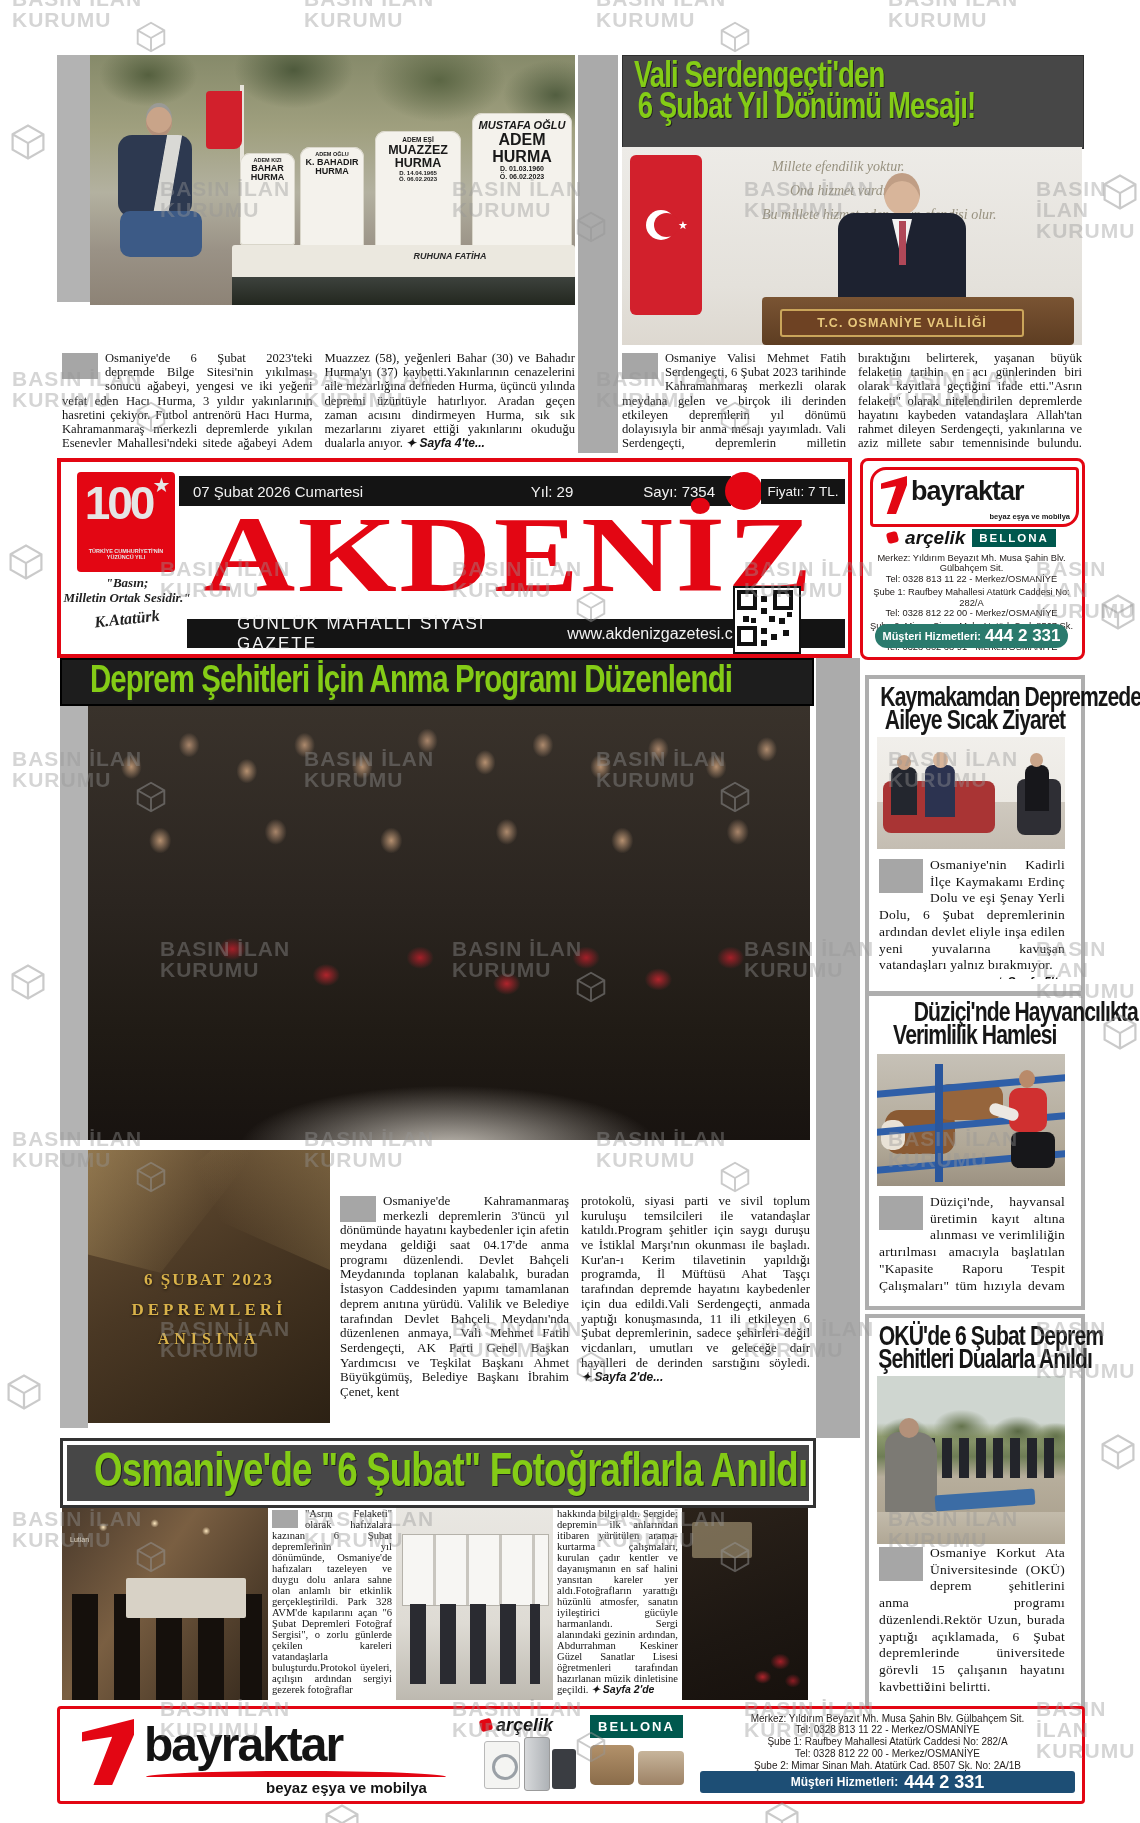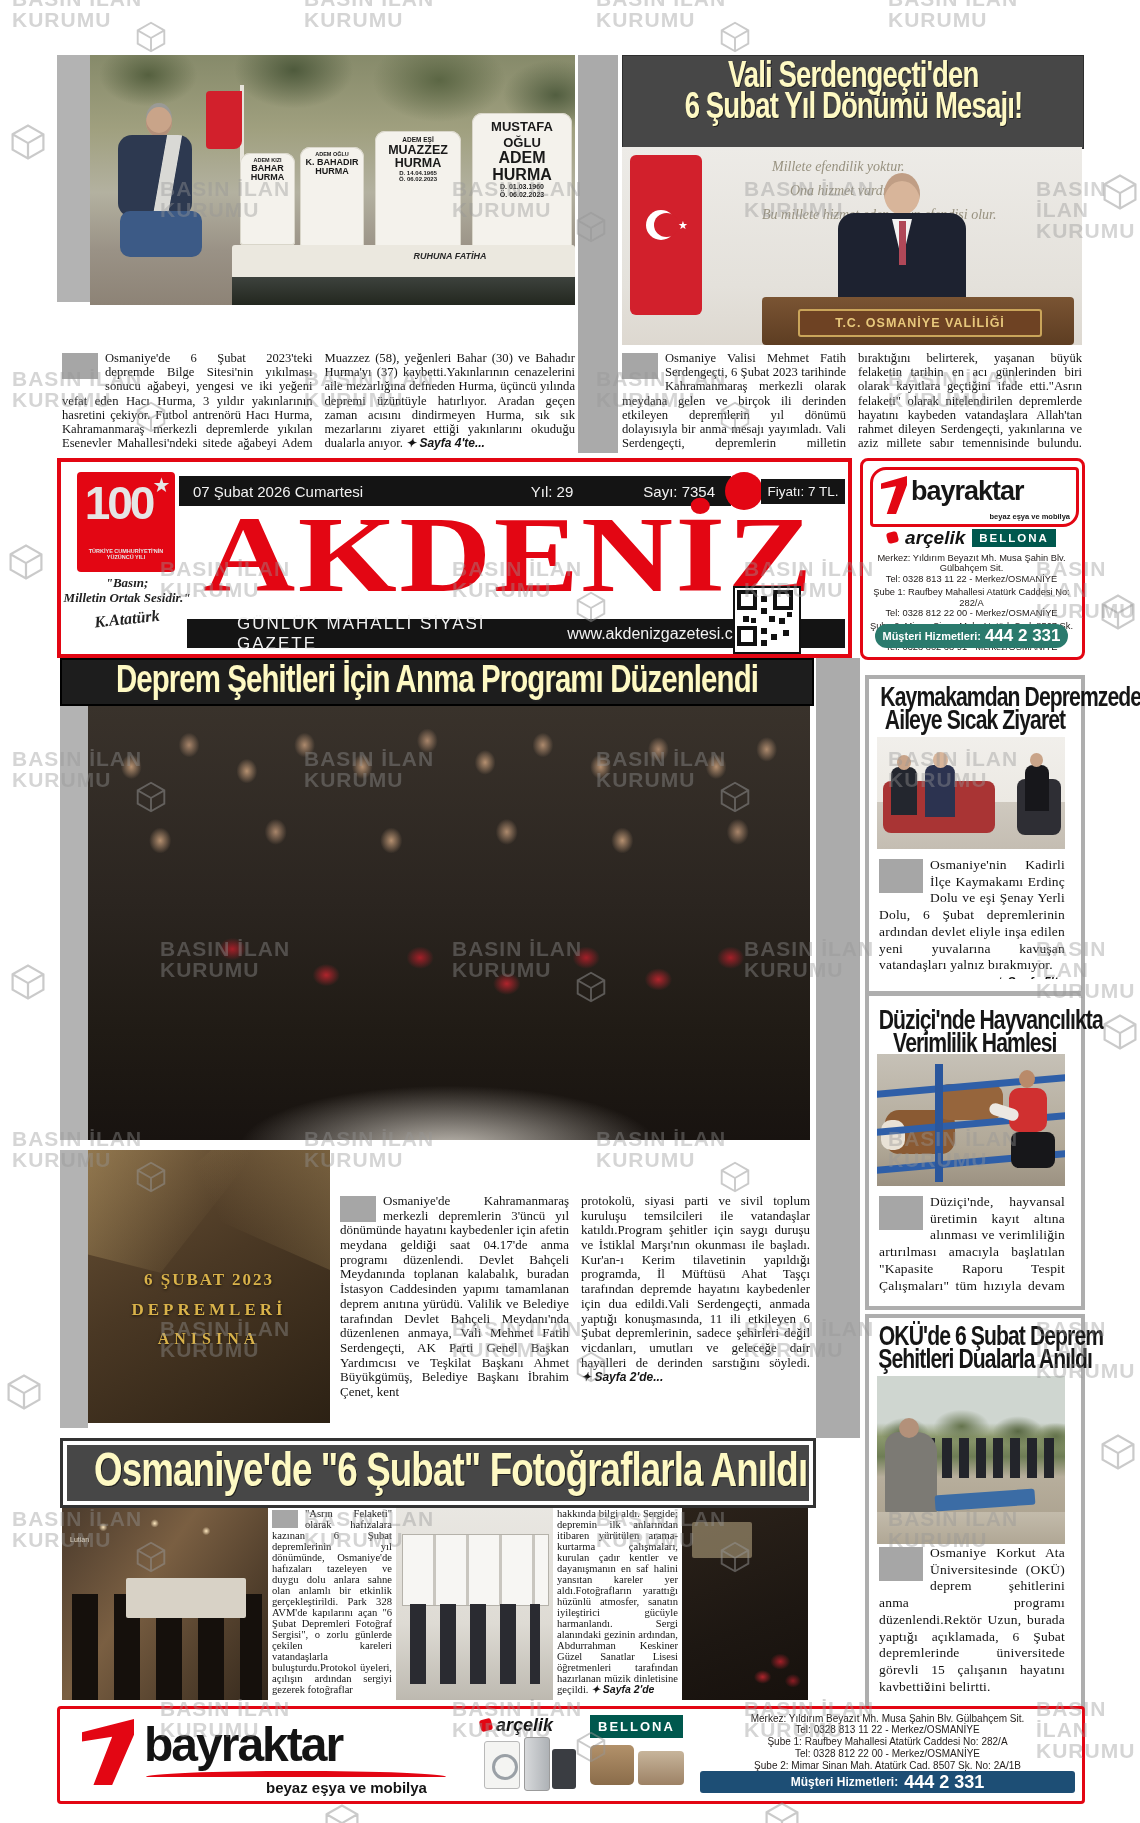--- a/index.html
+++ b/index.html
@@ -3,21 +3,21 @@
 <meta charset="utf-8">
 <style>
   html,body{margin:0;padding:0;background:#e9e9e9;}
   #page{position:relative;width:1140px;height:1823px;background:#fff;overflow:hidden;
         font-family:"Liberation Serif","DejaVu Serif",serif;color:#111;}
   .sans{font-family:"Liberation Sans","DejaVu Sans",sans-serif;}
   .photo{position:absolute;overflow:hidden;}
   .pel{position:absolute;}
   .graybar{position:absolute;background:#b3b3b3;}
   
-  .band{position:absolute;background:#474747;color:#fef9c3;text-align:center;
+  .band{position:absolute;background:#474747;color:#84cc16;
         font-family:"Liberation Sans",sans-serif;font-weight:bold;overflow:hidden;}
   .bandln{display:inline-block;transform:scale(.92,1.22);transform-origin:center;
           letter-spacing:-1px;line-height:1.02;text-shadow:1px 1px 0 #222;white-space:nowrap;}
   .whead{color:#161616;text-align:center;font-family:"Liberation Sans",sans-serif;
          font-weight:bold;}
   
   .bodytext{font-size:13px;line-height:1.13;text-align:justify;color:#141414;overflow:hidden;}
   .cols{position:absolute;display:flex;gap:12px;}
   .col{flex:1;overflow:hidden;}
   .dropcap{float:left;width:36px;height:26px;background:#a6a6a6;margin:2px 7px 1px 0;}
@@ -89,21 +89,21 @@
 HURMA</div>
     </div>
     <div class="stone" style="left:285px;top:76px;width:86px;height:116px;padding-top:5px;">
       <div class="st" style="font-size:6.5px;">ADEM EŞİ</div>
       <div class="sn" style="font-size:12.5px;">MUAZZEZ
 HURMA</div>
       <div class="sd">D. 14.04.1965
 Ö. 06.02.2023</div>
     </div>
     <div class="stone" style="left:382px;top:58px;width:100px;height:138px;padding-top:6px;">
-      <div class="st" style="font-size:13px;">MUSTAFA OĞLU</div>
+      <div class="st" style="font-size:11px;font-style:italic;">MUSTAFA OĞLU</div>
       <div class="sn" style="font-size:16px;">ADEM
 HURMA</div>
       <div class="sd" style="font-size:7px;">D. 01.03.1960
 Ö. 06.02.2023</div>
     </div>
     <div class="pel" style="left:142px;top:190px;width:343px;height:34px;background:#ebe8df;border-radius:3px;"></div>
     <div class="pel sans" style="left:250px;top:196px;width:220px;text-align:center;font-weight:bold;font-style:italic;font-size:9px;color:#2a2a2a;">RUHUNA FATİHA</div>
     <div class="pel" style="left:142px;top:222px;width:343px;height:28px;background:linear-gradient(180deg,#3d423d,#23271f);"></div>
   </div>
 
@@ -136,21 +136,21 @@
       <div class="pel" style="left:48px;top:64px;color:#fff;font-size:11px;">★</div>
     </div>
 
     <div class="pel" style="left:262px;top:26px;width:36px;height:42px;border-radius:50%;background:#d8b59a;box-shadow:inset 0 8px 0 rgba(120,90,70,.25);"></div>
     <div class="pel" style="left:216px;top:66px;width:128px;height:96px;border-radius:16px 16px 0 0;background:#1d2230;">
       <div class="pel" style="left:54px;top:6px;width:20px;height:42px;background:#f2f2f2;clip-path:polygon(0 0,100% 0,50% 100%);"></div>
       <div class="pel" style="left:61px;top:8px;width:7px;height:44px;background:#b04858;"></div>
     </div>
 
     <div class="pel" style="left:140px;top:150px;width:312px;height:48px;background:linear-gradient(180deg,#7a5433,#5d3d22);border-radius:4px;">
-      <div class="pel sans" style="left:36px;top:12px;width:240px;height:24px;background:#6e4223;border:2px solid #caa55a;border-radius:3px;display:flex;align-items:center;justify-content:center;">
+      <div class="pel sans" style="left:18px;top:12px;width:240px;height:24px;background:#6e4223;border:2px solid #caa55a;border-radius:3px;display:flex;align-items:center;justify-content:center;">
         <span style="color:#e8c87c;font-weight:bold;font-size:12.5px;letter-spacing:1px;">T.C. OSMANİYE VALİLİĞİ</span>
       </div>
     </div>
   </div>
 
   <div class="cols" style="left:622px;top:351px;width:460px;height:102px;">
     <div class="col bodytext" style="font-size:12.6px;">
       <span class="dropcap"></span><span>Osmaniye Valisi Mehmet Fatih Serdengeçti, 6 Şubat 2023 tarihinde Kahramanmaraş merkezli olarak meydana gelen ve birçok ili derinden etkileyen depremlerin yıl dönümü dolayısıyla bir anma mesajı yayımladı. Vali Serdengeçti, depremlerin milletin hafızasında silinmeyecek izler</span>
     </div>
     <div class="col bodytext" style="font-size:12.6px;">
@@ -308,21 +308,21 @@
       <div class="pel" style="left:148px;top:28px;width:24px;height:46px;background:#17171b;border-radius:8px 8px 0 0;"></div>
       <div class="pel" style="left:153px;top:16px;width:13px;height:14px;border-radius:50%;background:#c9a489;"></div>
     </div>
     <div class="rbody" style="left:10px;top:178px;width:186px;height:122px;">
       <span class="dropcap big"></span><span>Osmaniye'nin Kadirli İlçe Kaymakamı Erdinç Dolu ve eşi Şenay Yerli Dolu, 6 Şubat depremlerinin ardından devlet eliyle inşa edilen yeni yuvalarına kavuşan vatandaşları yalnız bırakmıyor.</span>
       <div style="text-align:right;"><span class="pref">✦ Sayfa 5'te</span></div>
     </div>
   </div>
 
   <div class="rbox" style="left:865px;top:992px;width:212px;height:310px;">
-    <div class="whead" style="margin-top:12px;"><span class="bandln" style="font-size:23px;color:#161616;text-shadow:none;">Düziçi'nde Hayvancılıkta</span></div>
+    <div class="whead" style="margin-top:4px;padding-left:35px;"><span class="bandln" style="font-size:23px;color:#161616;text-shadow:none;">Düziçi'nde Hayvancılıkta</span></div>
     <div class="whead"><span class="bandln" style="font-size:23px;color:#161616;text-shadow:none;">Verimlilik Hamlesi</span></div>
     <div class="photo" style="left:8px;top:58px;width:188px;height:132px;background:linear-gradient(180deg,#c6c1b7 0%,#b1a897 70%,#9b9181 100%);">
       <div class="pel" style="left:8px;top:56px;width:70px;height:44px;background:#8a5a33;border-radius:14px;"></div>
       <div class="pel" style="left:4px;top:66px;width:24px;height:30px;background:#e9e2d6;border-radius:10px;"></div>
       <div class="pel" style="left:60px;top:30px;width:66px;height:36px;background:#96653c;border-radius:12px;"></div>
       <div class="pel" style="left:-6px;top:28px;width:210px;height:7px;background:#2f5fa8;transform:rotate(-5deg);"></div>
       <div class="pel" style="left:-6px;top:66px;width:210px;height:7px;background:#2f5fa8;transform:rotate(-5deg);"></div>
       <div class="pel" style="left:-6px;top:104px;width:210px;height:7px;background:#2f5fa8;transform:rotate(-5deg);"></div>
       <div class="pel" style="left:58px;top:10px;width:8px;height:118px;background:#2a569c;"></div>
       <div class="pel" style="left:142px;top:16px;width:16px;height:18px;border-radius:50%;background:#b98a6a;"></div>

